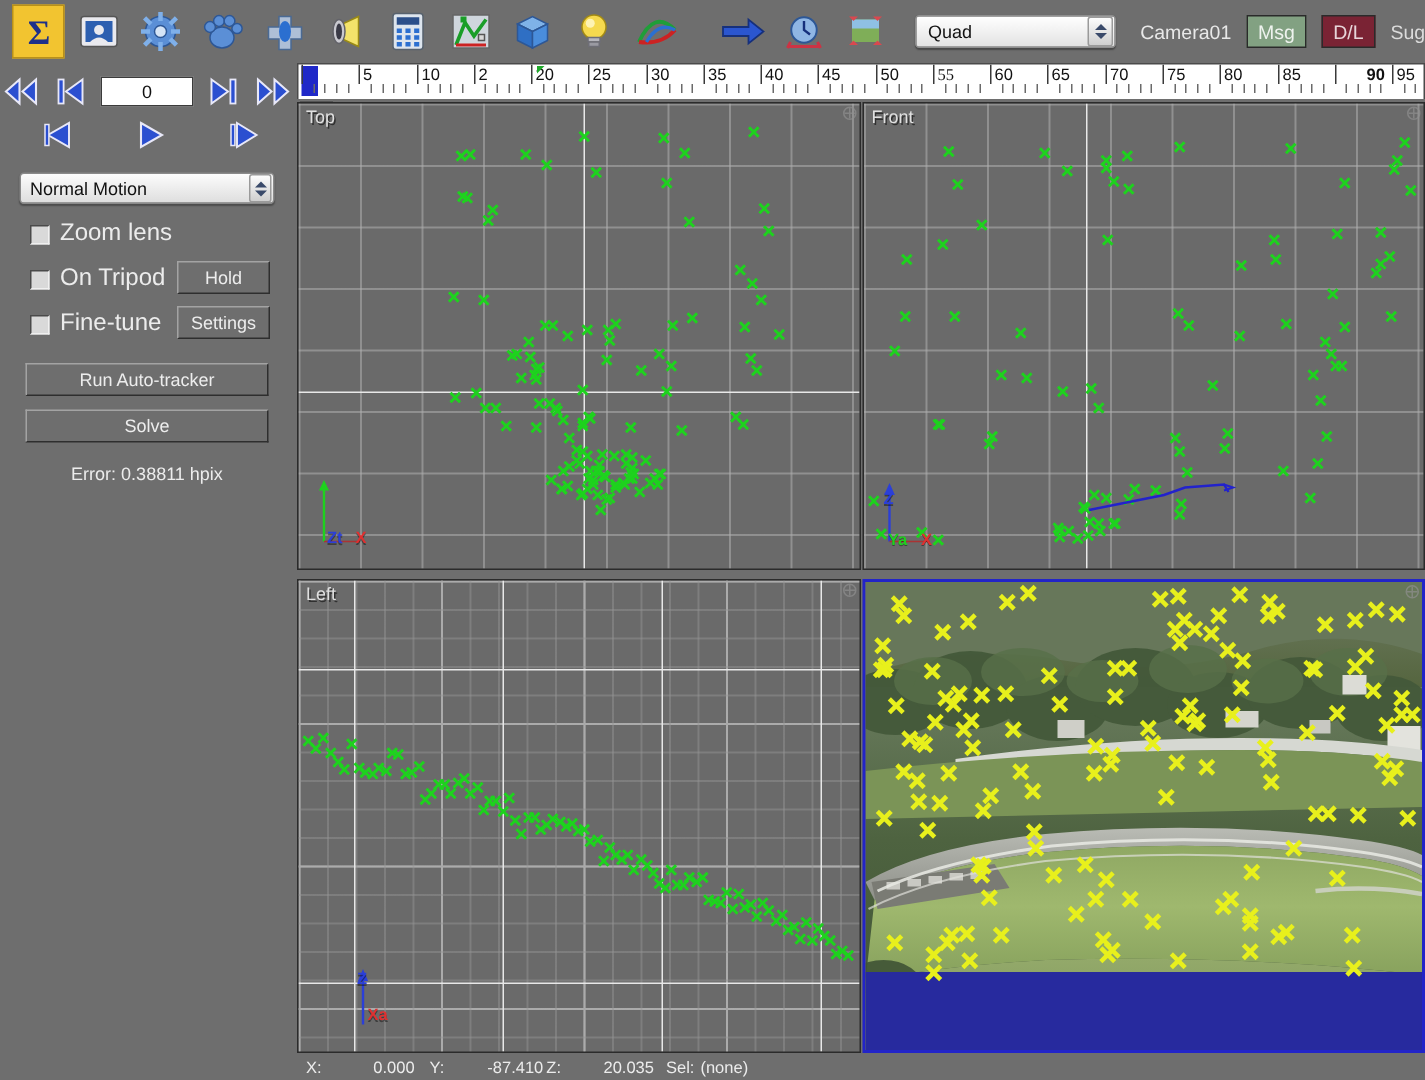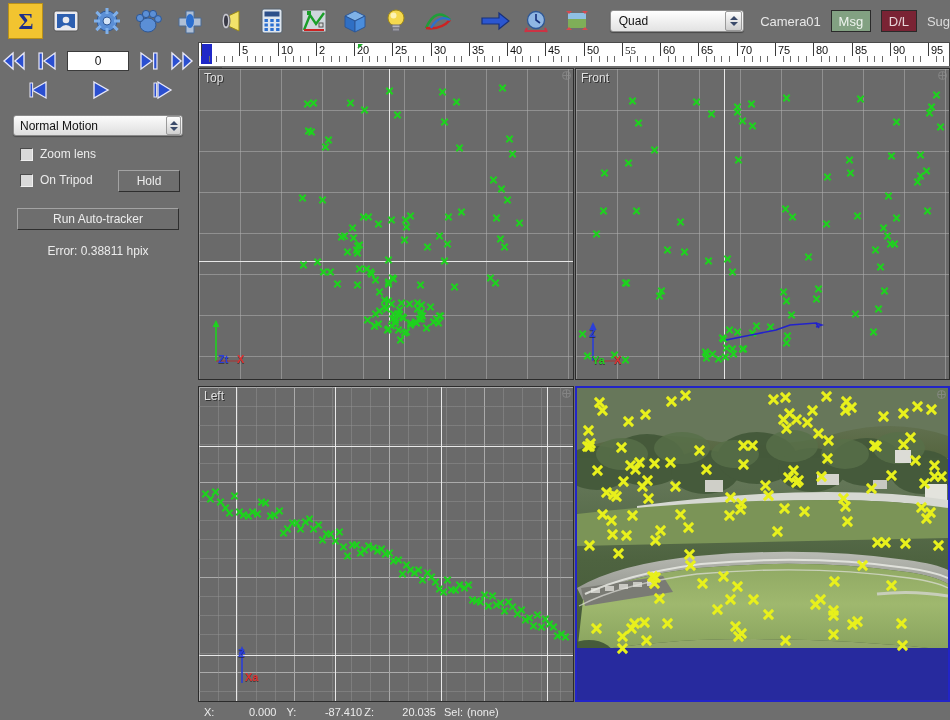--- a/index.html
+++ b/index.html
@@ -127,21 +127,21 @@
     border-bottom: 1px solid #2e2e2e;
     color: #ededed; font-size: 12px;
     display:flex;align-items:center;justify-content:center;
     height: 21px;
   }
   .btn-green { width:162px; margin:12px auto 0 auto; }
   .chk-row { display:flex; align-items:center; margin-left: 20px; }
   .chkbox { width:13px;height:13px;background:#d9d9d9;
     border-top:1px solid #4a4a4a;border-left:1px solid #4a4a4a;
     border-right:1px solid #f0f0f0;border-bottom:1px solid #f0f0f0; }
-  .chk-lbl { font-size:12px;color:#ececec;margin-left:7px; }
+  .chk-lbl { font-size:16px;color:#ececec;margin-left:7px; }
 
   .btn-run { width:162px; margin:10px auto 0 auto; height:22px;}
   .btn-solve { width:162px; margin:9px auto 0 auto; height:22px;}
   .errtext { text-align:center; font-size:12px; color:#ececec; margin-top:14px; }
   .btn-coords { width:98px; height:21px; }
 
   
   #ruler {
     position:absolute; left:198px; top:42px; width:752px; height:24px;
     background:#ffffff; border:1px solid #4a4a4a; border-bottom: none;
@@ -454,23 +454,31 @@
       </div>
 
       <div style="position:relative;height:28px;margin-top:9px;">
         <div class="chk-row" style="position:absolute;left:0;top:3px;">
           <div class="chkbox"></div>
           <div class="chk-lbl">On Tripod</div>
         </div>
         <div class="gbtn" style="position:absolute;left:118px;top:0;width:62px;height:22px;">Hold</div>
       </div>
 
+      <div style="position:relative;height:28px;margin-top:2px;">
+        <div class="chk-row" style="position:absolute;left:0;top:3px;">
+          <div class="chkbox"></div>
+          <div class="chk-lbl">Fine-tune</div>
+        </div>
+        <div class="gbtn" style="position:absolute;left:118px;top:0;width:62px;height:22px;">Settings</div>
+      </div>
     </div>
 
     <div class="gbtn btn-run">Run Auto-tracker</div>
+    <div class="gbtn btn-solve">Solve</div>
 
     <div class="errtext">Error: 0.38811 hpix</div>
 
   </div>
 
   <div id="ruler">
     <div class="playhead"></div>
     <div id="ruler-ticks">
         <div class="rtick" style="left: 2px;"></div>
         <div class="rtick minor" style="left: 10px;"></div>
@@ -573,21 +581,21 @@
         <div class="rtick minor" style="left: 630px;"></div>
         <div class="rtick minor" style="left: 637px;"></div>
         <div class="rtick minor" style="left: 645px;"></div>
         <div class="rtick" style="left: 653px;"></div>
         <div class="rlab" style="left: 656px;">85</div>
         <div class="rtick minor" style="left: 660px;"></div>
         <div class="rtick minor" style="left: 668px;"></div>
         <div class="rtick minor" style="left: 675px;"></div>
         <div class="rtick minor" style="left: 683px;"></div>
         <div class="rtick" style="left: 691px;"></div>
-        <div class="rlab" style="left: 694px;">90</div>
+        <div class="rlab" style="left: 712px; font-weight: bold;">90</div>
         <div class="rtick minor" style="left: 698px;"></div>
         <div class="rtick minor" style="left: 706px;"></div>
         <div class="rtick minor" style="left: 714px;"></div>
         <div class="rtick minor" style="left: 721px;"></div>
         <div class="rtick" style="left: 729px;"></div>
         <div class="rlab" style="left: 732px;">95</div>
         <div class="rtick minor" style="left: 737px;"></div>
         <div class="rtick minor" style="left: 744px;"></div>
       </div>
     <div class="rmark" style="left:159px;"></div>

